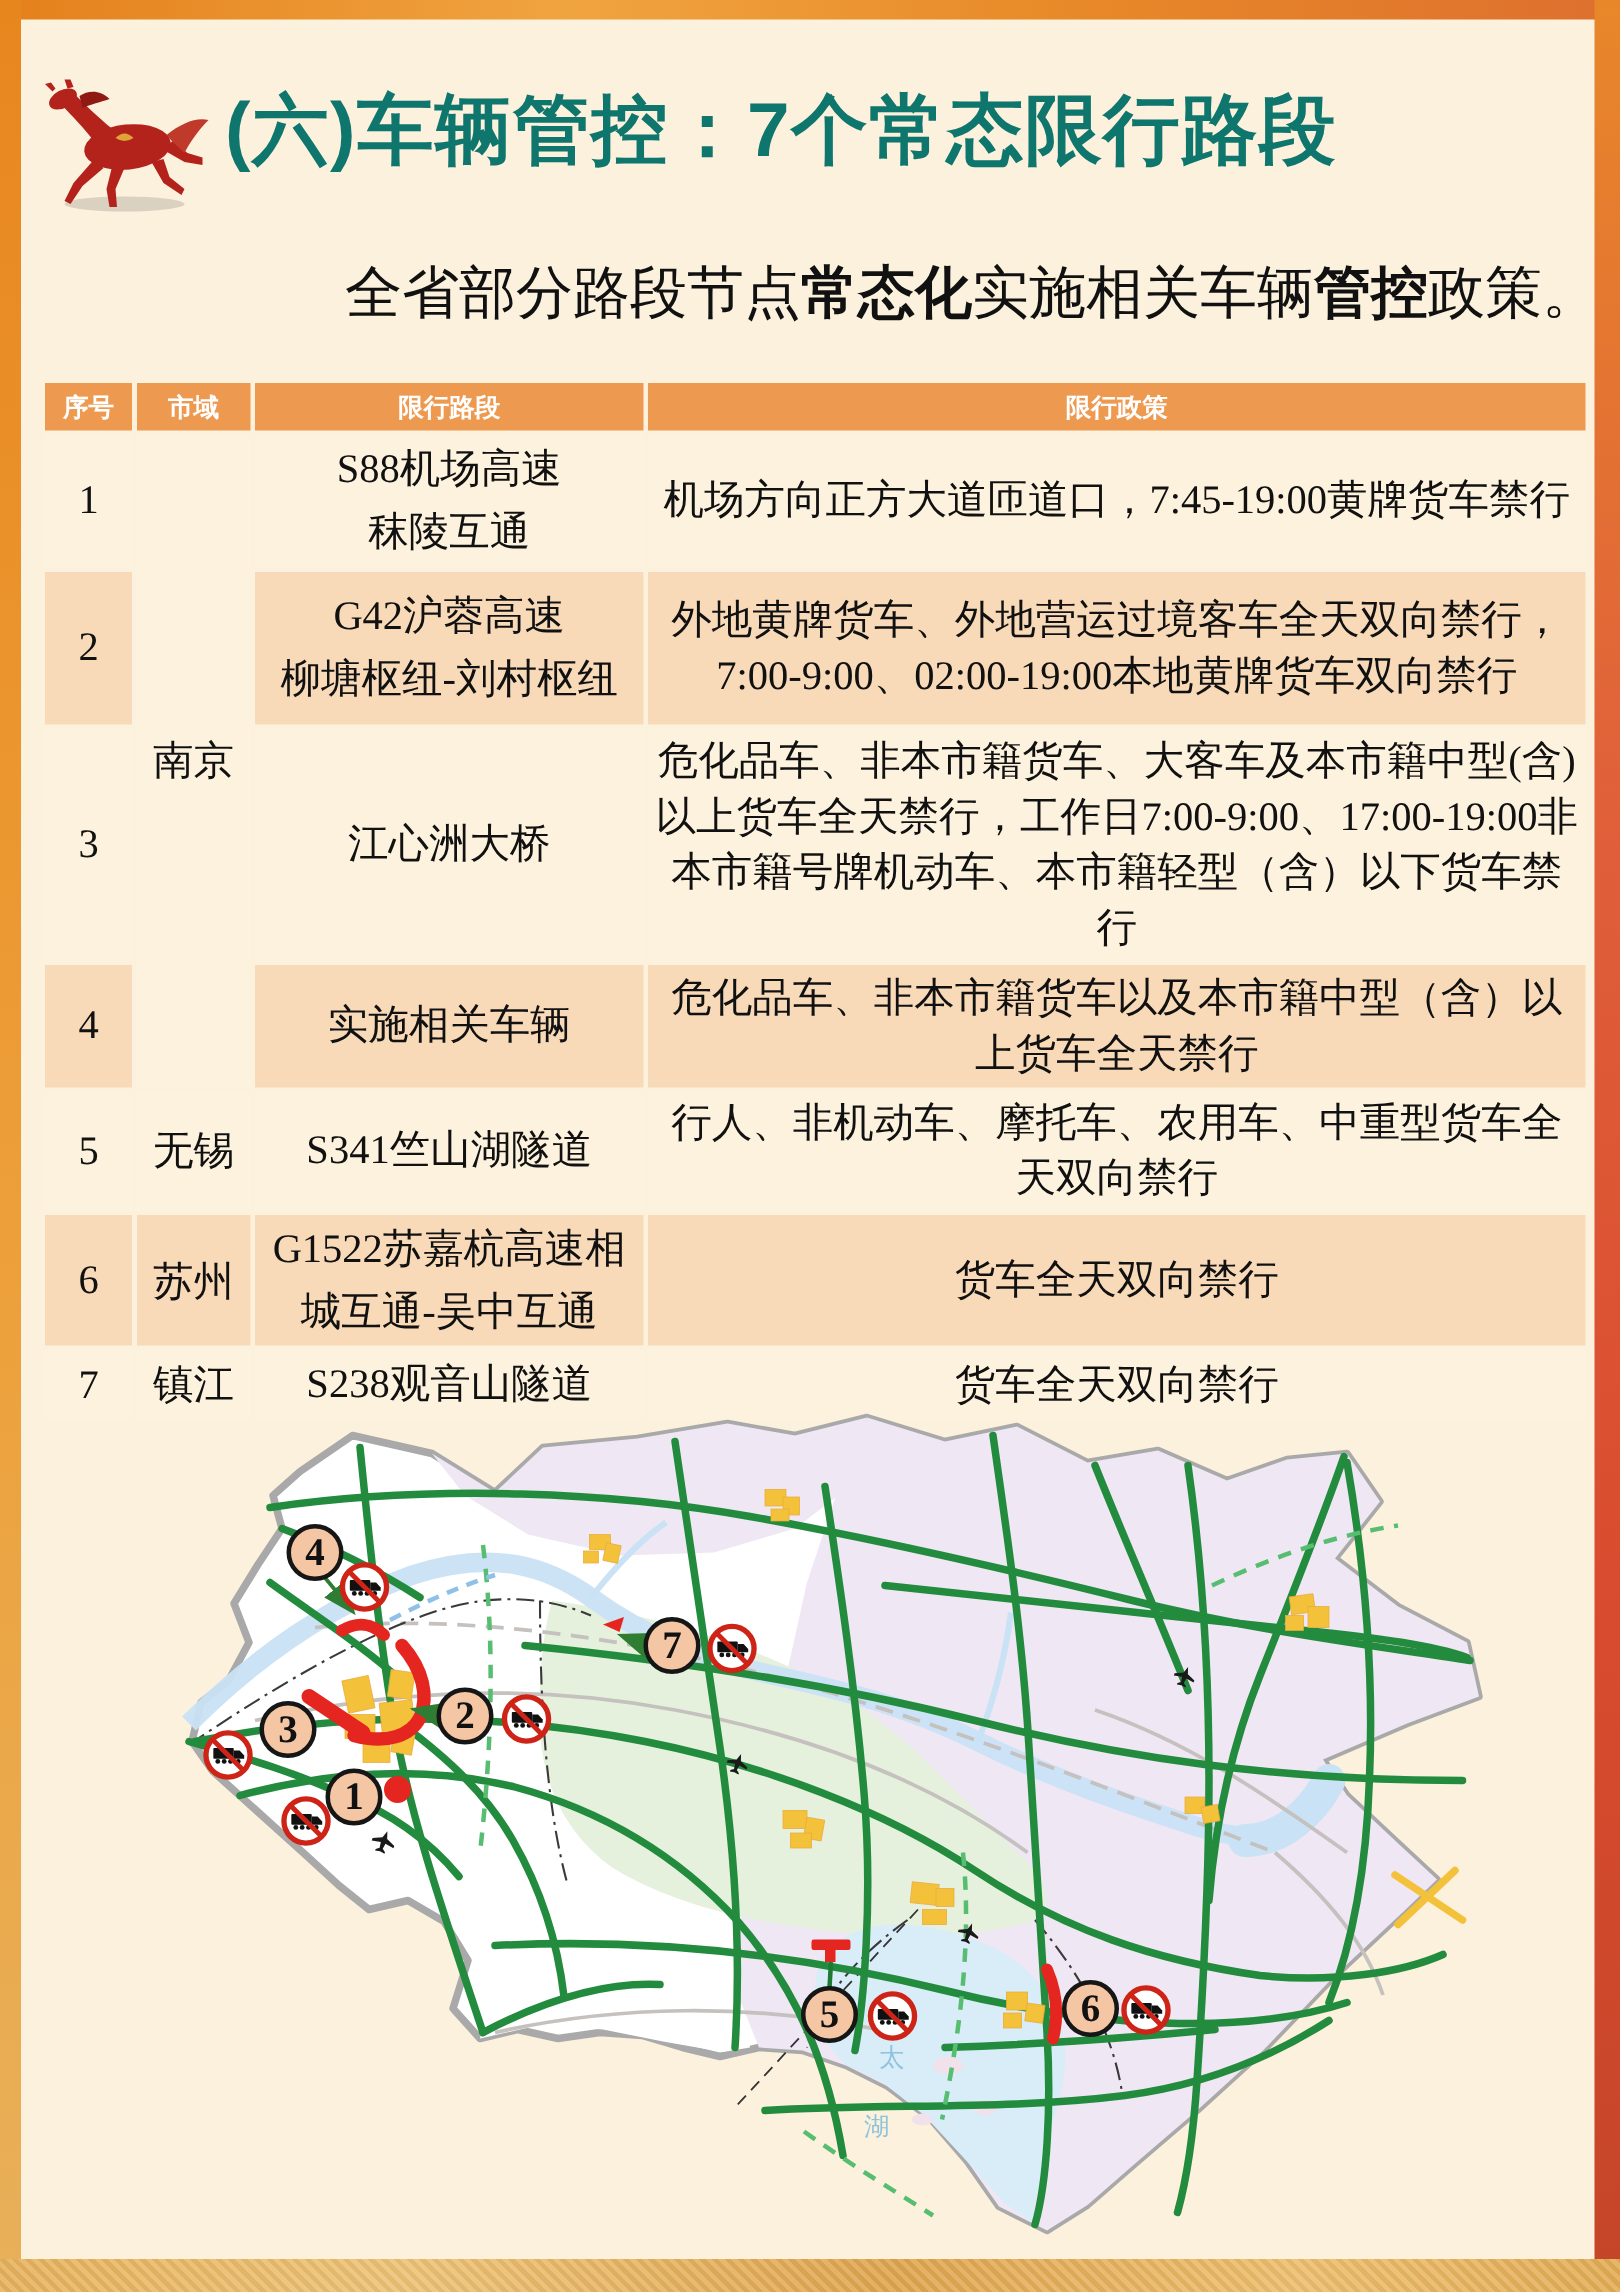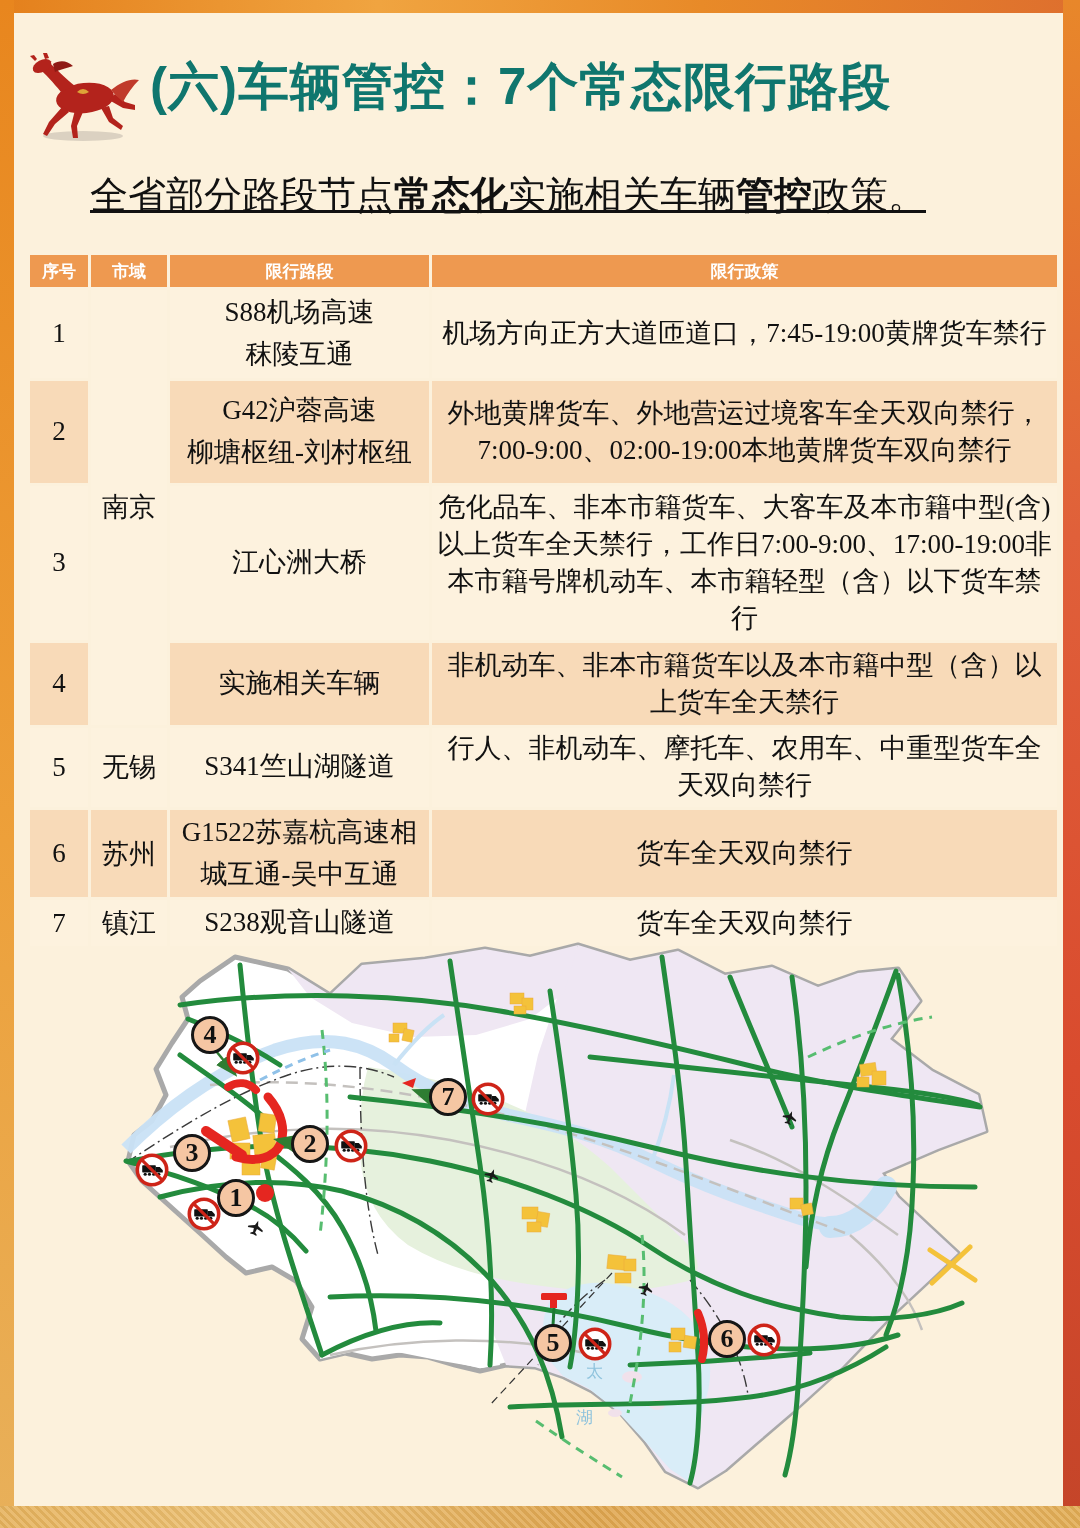--- a/index.html
+++ b/index.html
@@ -22,22 +22,22 @@
     background:repeating-linear-gradient(45deg,rgba(255,255,255,.12) 0 3px,rgba(0,0,0,.04) 3px 6px);}
 
   
   .horse{position:absolute;left:24px;top:52px;width:122px;height:92px;}
   h1.title{
     position:absolute;left:150px;top:58px;margin:0;width:910px;
     font-family:"Liberation Sans","DejaVu Sans",sans-serif;
     font-weight:700;font-size:51px;line-height:1.15;color:#0f766e;letter-spacing:1px;
   }
   .subtitle{
-    position:absolute;left:90px;right:25px;top:170px;text-align:left;
-    font-size:38px;color:#111;font-family:"Liberation Serif","DejaVu Serif",serif;text-decoration:underline;
+    position:absolute;left:90px;right:14px;top:170px;text-align:right;
+    font-size:38px;color:#111;font-family:"Liberation Serif","DejaVu Serif",serif;
   }
   .subtitle b{font-weight:700;}
 
   
   table.restrict{
     position:absolute;left:27px;top:252px;width:1030px;
     border-collapse:collapse;table-layout:fixed;
   }
   table.restrict th,table.restrict td{border:3px solid #FCF1DC;overflow:hidden;}
   table.restrict th{
@@ -134,21 +134,21 @@
           <td class="policy">外地黄牌货车、外地营运过境客车全天双向禁行，7:00-9:00、02:00-19:00本地黄牌货车双向禁行</td>
         </tr>
         <tr class="light">
           <td class="no">3</td>
           <td class="road">江心洲大桥</td>
           <td class="policy">危化品车、非本市籍货车、大客车及本市籍中型(含)以上货车全天禁行，工作日7:00-9:00、17:00-19:00非本市籍号牌机动车、本市籍轻型（含）以下货车禁行</td>
         </tr>
         <tr class="dark">
           <td class="no">4</td>
           <td class="road">实施相关车辆</td>
-          <td class="policy">非机动车、非本市籍货车以及本市籍中型（含）以上货车全天禁行</td>
+          <td class="policy">危化品车、非本市籍货车以及本市籍中型（含）以上货车全天禁行</td>
         </tr>
         <tr class="light">
           <td class="no">5</td>
           <td class="city" rowspan="1">无锡</td>
           <td class="road">S341竺山湖隧道</td>
           <td class="policy">行人、非机动车、摩托车、农用车、中重型货车全天双向禁行</td>
         </tr>
         <tr class="dark">
           <td class="no">6</td>
           <td class="city" rowspan="1">苏州</td>

